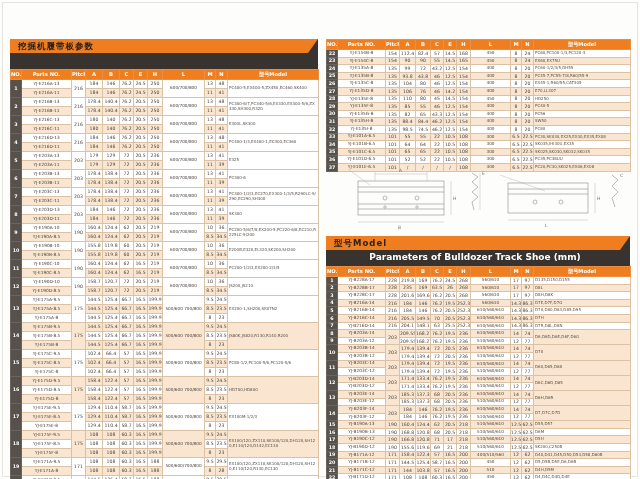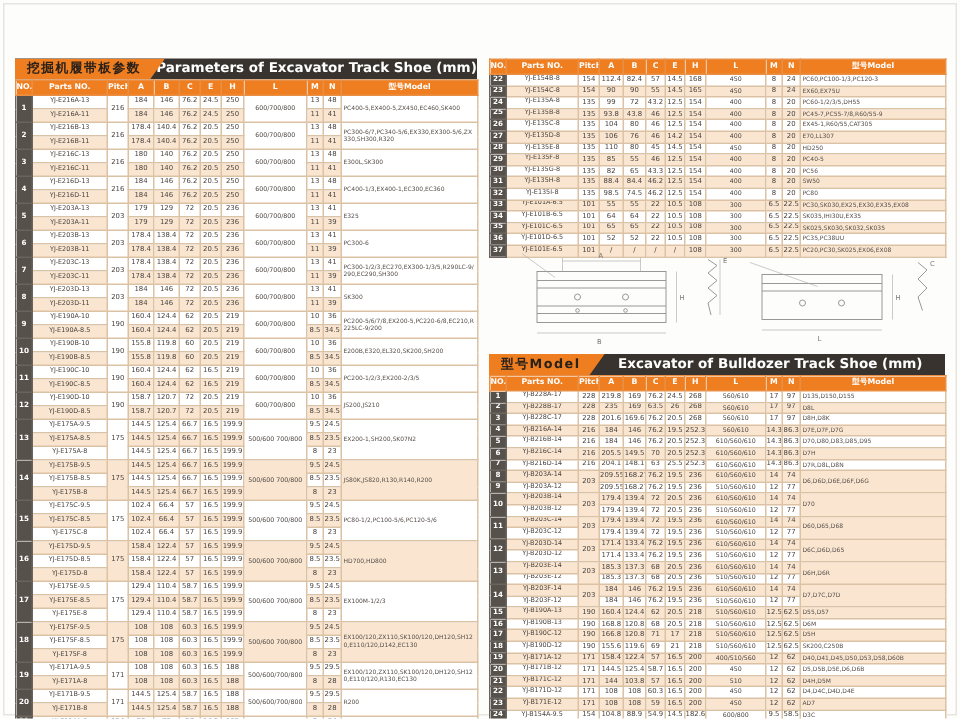--- a/index.html
+++ b/index.html
@@ -1,20 +1,20 @@
 <!DOCTYPE html>
 <html><head>
 <meta charset="utf-8">
 <style>
   html,body{margin:0;padding:0;}
   body{width:640px;height:479px;background:#fdfdfc;overflow:hidden;position:relative;
        font-family:"DejaVu Sans","Liberation Sans",sans-serif;color:#3a3a3a;}
   .page-frame{position:absolute;left:2px;top:2px;right:2px;bottom:2px;border:1px solid #e7e5e2;}
   .panel{position:absolute;}
-  .bar{display:flex;height:14px;background:#38332e;align-items:stretch;}
+  .bar{display:flex;height:30px;background:#38332e;align-items:stretch;flex-direction:column;}
   .bar-zh{background:#ee7e20;color:#2a211a;font-weight:bold;font-size:8.5px;line-height:14px;
           padding:0 16px 0 8px;clip-path:polygon(0 0,100% 0,calc(100% - 10px) 100%,0 100%);
           white-space:nowrap;letter-spacing:1px;}
   .bar-en{flex:1;color:#fff;font-weight:bold;font-size:9px;line-height:14px;text-align:center;
           white-space:nowrap;margin-left:-6px;}
   table{border-collapse:collapse;table-layout:fixed;background:#fff;}
   td{border:0.5px solid #dcc2a4;font-size:4.6px;line-height:1.1;text-align:center;
      padding:0;vertical-align:middle;color:#4a4440;overflow:hidden;white-space:nowrap;}
   .tL{width:308px;} .tR{width:304px;}
   .tL td{height:8px;} .tR td{height:6.6px;}
@@ -32,21 +32,20 @@
   .dim{stroke:#aaa8a5 !important;stroke-width:0.4 !important;}
 </style>
 </head>
 <body>
 
 <div class="page-frame"></div>
 
 <div class="panel" style="left:10px;top:39px;width:308px;">
   <div class="bar">
     <div class="bar-zh">挖掘机履带板参数</div>
-    <div class="bar-en">Parameters of Excavator Track Shoe (mm)</div>
   </div>
   <table class="tL">
     <colgroup>
         <col style="width:11px">
         <col style="width:50px">
         <col style="width:14px">
         <col style="width:17px">
         <col style="width:17px">
         <col style="width:14px">
         <col style="width:14px">
@@ -924,21 +923,21 @@
   <line class="dim" x1="265" y1="22" x2="265" y2="52"></line>
   <text x="267" y="39">H</text>
 
   <path d="M282 14 l6 5 l-6 6 l6 6 l-6 6 l3 9"></path>
   <text x="290" y="16">C</text>
 </svg>
 
 <div class="panel" style="left:326px;top:236px;width:304px;">
   <div class="bar">
     <div class="bar-zh">型号Model</div>
-    <div class="bar-en">Excavator of Bulldozer Track Shoe (mm)</div>
+    <div class="bar-en">Parameters of Bulldozer Track Shoe (mm)</div>
   </div>
   <table class="tR">
     <colgroup>
         <col style="width:11px">
         <col style="width:48px">
         <col style="width:14px">
         <col style="width:16px">
         <col style="width:15px">
         <col style="width:13px">
         <col style="width:13px">

